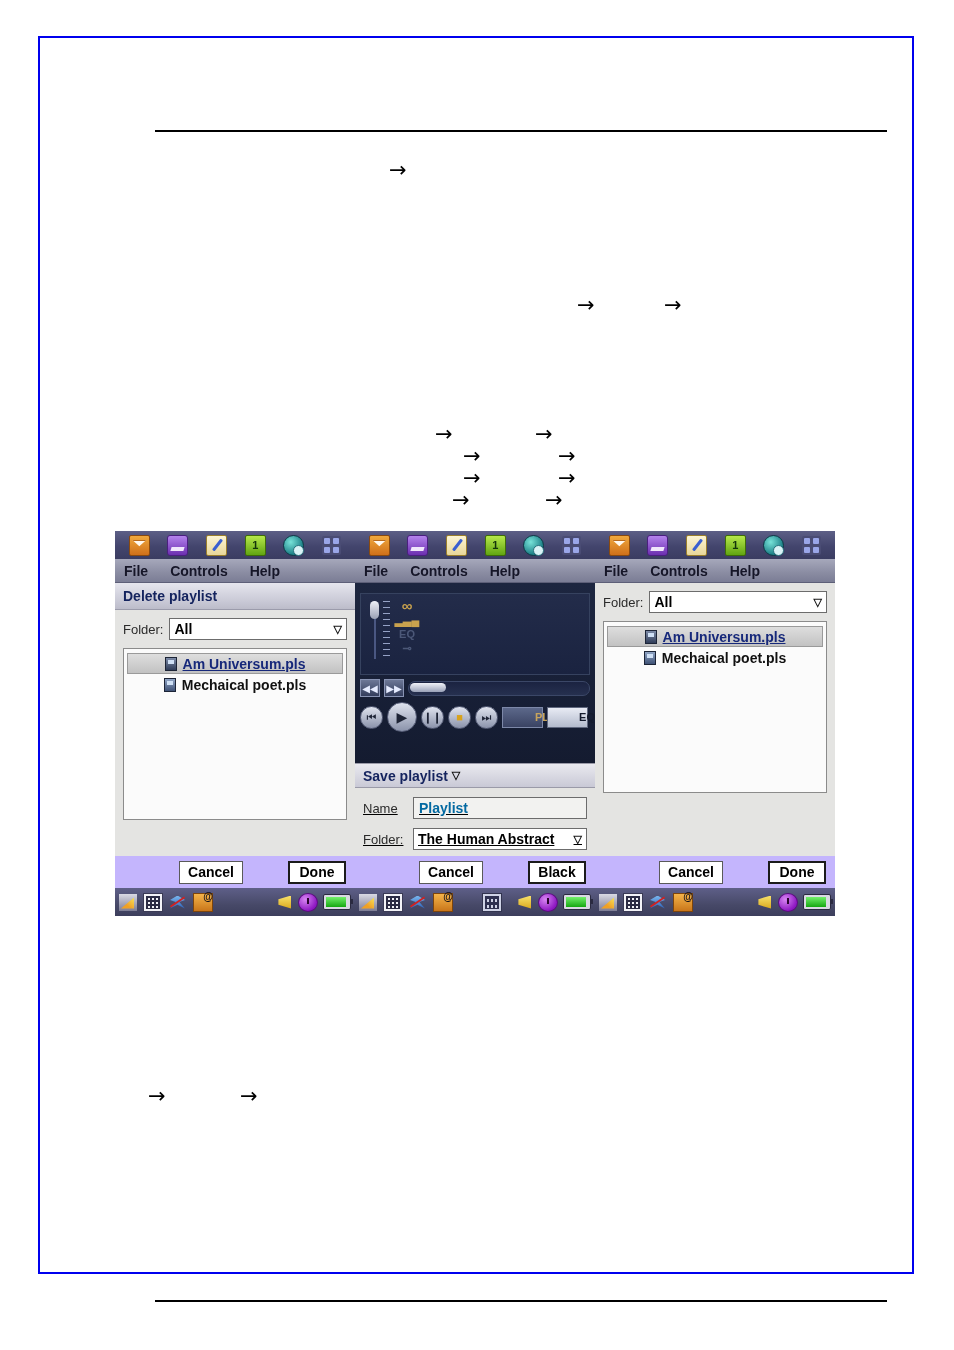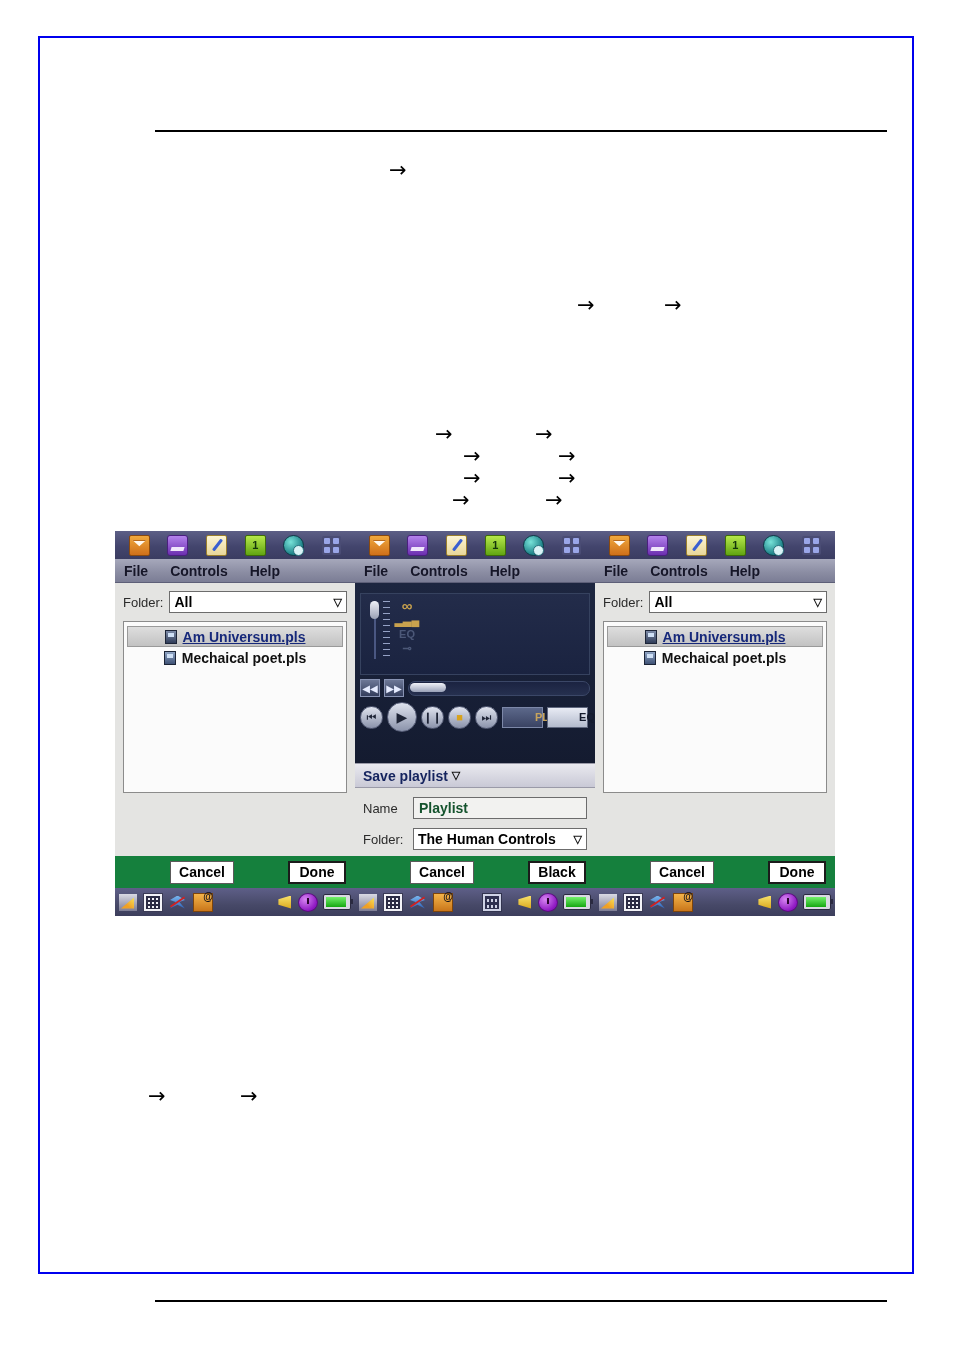--- a/index.html
+++ b/index.html
@@ -230,27 +230,27 @@
     content: ""; position: absolute; left: 2px; top: 2px; right: 2px; height: 4px;
     background: #cfe0f5;
   }
 
   
   .btnbar {
     position: absolute;
     left: 0; right: 0;
     bottom: 28px;
     height: 32px;
-    background: #15803d;
+    background: #c4b5fd;
     display: flex;
     align-items: center;
     justify-content: flex-end;
     padding-right: 9px;
     box-sizing: border-box;
-    gap: 18px;
+    gap: 9px;
   }
   .btn {
     min-width: 58px;
     height: 23px;
     background: #ffffff;
     border: 1px solid #5a5a5a;
     display: flex;
     align-items: center;
     justify-content: center;
     font-size: 14px;
@@ -461,29 +461,30 @@
     border-bottom: 1px solid #9a9aa8;
     display: flex; align-items: center;
     padding-left: 8px;
     box-sizing: border-box;
     font-size: 14px; font-weight: bold; color: #14235e;
   }
   .savebody {
     background: #e4e4e2;
     padding: 9px 8px;
     box-sizing: border-box;
+    text-decoration: underline;
   }
   .frow { display: flex; align-items: center; margin-bottom: 9px; }
   .frow .lbl { font-size: 13px; color: #2b2b2b; margin-right: 6px; min-width: 44px; }
   .textfield {
     flex: 1; height: 22px; background: #f2f2f0;
     border: 1px solid #6c6c6c;
     display: flex; align-items: center; padding: 0 5px;
     box-sizing: border-box;
-    font-size: 14px; font-weight: bold; color: #14532d;
+    font-size: 14px; font-weight: bold; color: #0369a1;
   }
 </style>
 </head>
 <body>
 
 <div class="page-frame">
   <div class="rule top"></div>
   <div class="rule bottom"></div>
 </div>
 
@@ -512,20 +513,21 @@
       <span class="tbicon ic-note"></span>
       <span class="tbicon ic-cal"></span>
       <span class="tbicon ic-globe"></span>
       <span class="tbicon ic-apps"></span>
     </div>
     <div class="menubar">
       <span class="mi">File</span>
       <span class="mi">Controls</span>
       <span class="mi">Help</span>
     </div>
+    <div class="apptitle">Delete playlist</div>
     <div class="dbody">
       <div class="row-folder">
         <span class="lbl">Folder:</span>
         <div class="combo">
           <span>All</span>
           <span class="caret">▽</span>
         </div>
       </div>
       <div class="listbox">
         <div class="litem sel">
@@ -609,21 +611,21 @@
       <span class="caret">▽</span>
     </div>
     <div class="savebody">
       <div class="frow">
         <span class="lbl">Name</span>
         <div class="textfield">Playlist</div>
       </div>
       <div class="frow">
         <span class="lbl">Folder:</span>
         <div class="combo">
-          <span>The Human Controls</span>
+          <span>The Human Abstract</span>
           <span class="caret">▽</span>
         </div>
       </div>
     </div>
     <div class="btnbar">
       <div class="btn">Cancel</div>
       <div class="btn default">Black</div>
     </div>
     <div class="taskbar">
       <div class="tbleft">

